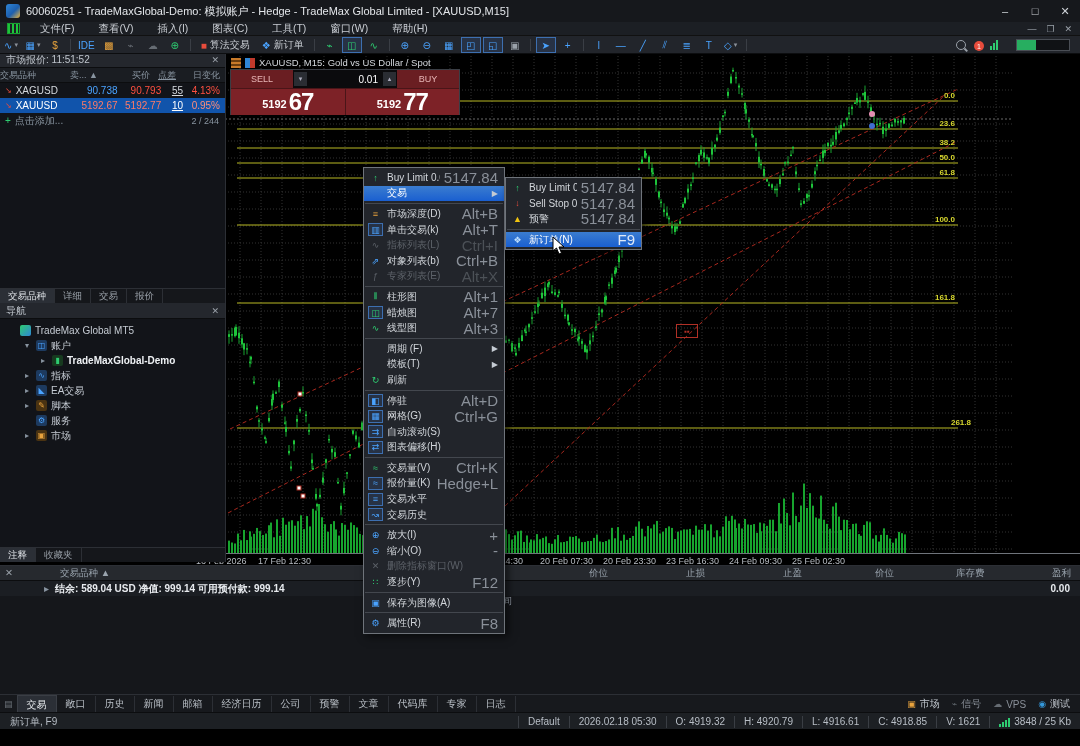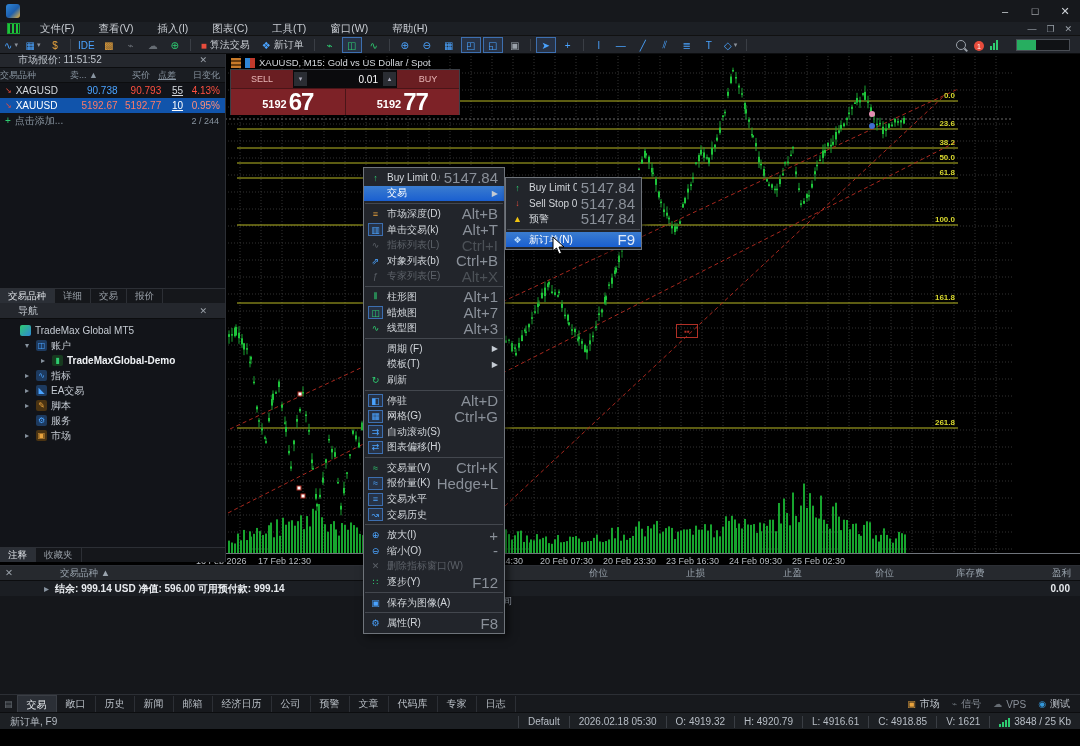--- a/index.html
+++ b/index.html
@@ -33,21 +33,21 @@
       left:7px;top:8px;transform:rotate(45deg);}
   .bell{width:9px;height:9px;background:#b8860b;border-radius:50% 50% 10% 10%;position:relative;}
   .badge{position:absolute;right:-6px;top:-4px;background:#e74c3c;color:#fff;font-size:7px;
       width:10px;height:10px;border-radius:50%;display:flex;align-items:center;justify-content:center;}
   .connbars{display:flex;align-items:flex-end;gap:1px;height:10px;}
   .connbars i{width:2px;background:#2ecc71;display:block;}
   .progress{width:52px;height:10px;border:1px solid #4a4e55;background:#101215;margin:0 8px 0 6px;}
   .progress i{display:block;height:100%;width:36%;background:#27ae60;}
   
   .panel-h{height:15px;background:#24272d;display:flex;align-items:center;font-size:10px;color:#bfc5cc;
-           padding:0 18px;border-bottom:1px solid #0c0d0f;text-align:right;}
+           padding:0 6px;border-bottom:1px solid #0c0d0f;text-align:right;}
   .panel-h .x{margin-left:auto;color:#9aa1a9;font-size:9px;}
   #mw{left:0;top:52px;width:225px;height:251px;background:#121419;z-index:4;border-right:1px solid #2c2f35;}
   .mw-cols{height:14px;display:flex;align-items:center;font-size:9px;color:#8894a0;background:#1a1d22;border-bottom:1px solid #0c0d0f;}
   .mw-row{height:15px;display:flex;align-items:center;font-size:10px;}
   .mw-row .sym{width:72px;display:flex;align-items:center;gap:4px;padding-left:5px;}
   .mw-c{text-align:right;}
   .c1{width:62px;} .c2{width:52px;} .c3{width:26px;text-decoration:underline;} .c4{width:44px;padding-right:5px;}
   .tick-ico{color:#e74c3c;font-size:8px;}
   .tabs{position:absolute;bottom:0;left:0;right:0;height:14px;display:flex;background:#15171b;border-top:1px solid #2c2f35;}
   .tab{font-size:9.5px;color:#9aa1a9;padding:0 8px;display:flex;align-items:center;border-right:1px solid #2c2f35;}
@@ -109,20 +109,21 @@
   .util{margin-left:auto;display:flex;align-items:center;gap:12px;padding-right:10px;font-size:10px;}
   #sbar{left:0;top:712px;width:1080px;height:17px;background:#1d2024;display:flex;align-items:center;z-index:5;font-size:10px;color:#b8bec6;border-top:1px solid #0c0d0f;}
   .sseg{padding:0 9px;border-left:1px solid #3a3e44;height:12px;display:flex;align-items:center;gap:4px;}
   #bstrip{left:0;top:729px;width:1080px;height:17px;background:#000;z-index:6;}
 </style>
 </head>
 <body>
 
 <div id="titlebar" class="abs">
   <span class="applogo"></span>
+  <span id="title-text">60060251 - TradeMaxGlobal-Demo: 模拟账户 - Hedge - TradeMax Global Limited - [XAUUSD,M15]</span>
   <div class="wbtns">
     <span class="wbtn">–</span>
     <span class="wbtn">□</span>
     <span class="wbtn">✕</span>
   </div>
 </div>
 
 <div id="menubar" class="abs">
   <span class="chart-mini-icon"></span>
   <span id="menu-items" style="display:flex;">
@@ -1134,21 +1135,21 @@
       </div>
     </div>
   <div id="fib-labels">
       <div class="fiblabel" style="left: 655px; width: 75px; text-align: right; top: 38px;">0.0</div>
       <div class="fiblabel" style="left: 655px; width: 75px; text-align: right; top: 66px;">23.6</div>
       <div class="fiblabel" style="left: 655px; width: 75px; text-align: right; top: 85px;">38.2</div>
       <div class="fiblabel" style="left: 655px; width: 75px; text-align: right; top: 100px;">50.0</div>
       <div class="fiblabel" style="left: 655px; width: 75px; text-align: right; top: 115px;">61.8</div>
       <div class="fiblabel" style="left: 655px; width: 75px; text-align: right; top: 162px;">100.0</div>
       <div class="fiblabel" style="left: 655px; width: 75px; text-align: right; top: 240px;">161.8</div>
-      <div class="fiblabel" style="left: 655px; width: 75px; text-align: right; top: 365px;">261.8</div>
+      <div class="fiblabel" style="left: 671px; width: 75px; text-align: right; top: 365px;">261.8</div>
     </div>
   <div class="chart-marker-box" id="marker-box" style="left: 451px; top: 271px; width: 20px; height: 12px;">▪▪</div>
   <div id="dot-markers">
       <div class="dot-m" style="left: 644px; top: 58px; background: rgb(228, 143, 178);"></div>
       <div class="dot-m" style="left: 644px; top: 70px; background: rgb(63, 111, 208);"></div>
     </div>
 </div>
 
 <div id="ctx" class="abs menu">
     <div class="mi">
@@ -1324,21 +1325,21 @@
       <span style="left: 493px; margin-top: 28px;">时间</span>
       <span style="left: 589px;">价位</span>
       <span style="left: 686px;">止损</span>
       <span style="left: 783px;">止盈</span>
       <span style="left: 875px;">价位</span>
       <span style="left: 956px;">库存费</span>
       <span style="left: 1052px;">盈利</span>
     </div>
   <div class="balrow">
     <span style="color:#8894a0;padding:0 6px 0 44px;font-weight:normal;">▸</span>
-    <span>结余: 999.14 USD  净值: 596.00  可用预付款: 999.14</span>
+    <span>结余: 589.04 USD  净值: 999.14  可用预付款: 999.14</span>
     <span style="margin-left:auto;padding-right:10px;">0.00</span>
   </div>
 </div>
 
 <div id="btabs" class="abs">
   <span style="color:#6a7077;font-size:9px;padding:0 4px;">▤</span>
   <span id="btab-items" style="display:flex;height:17px;align-items:center;">
       <span class="btab active">交易</span>
       <span class="btab">敞口</span>
       <span class="btab">历史</span>

